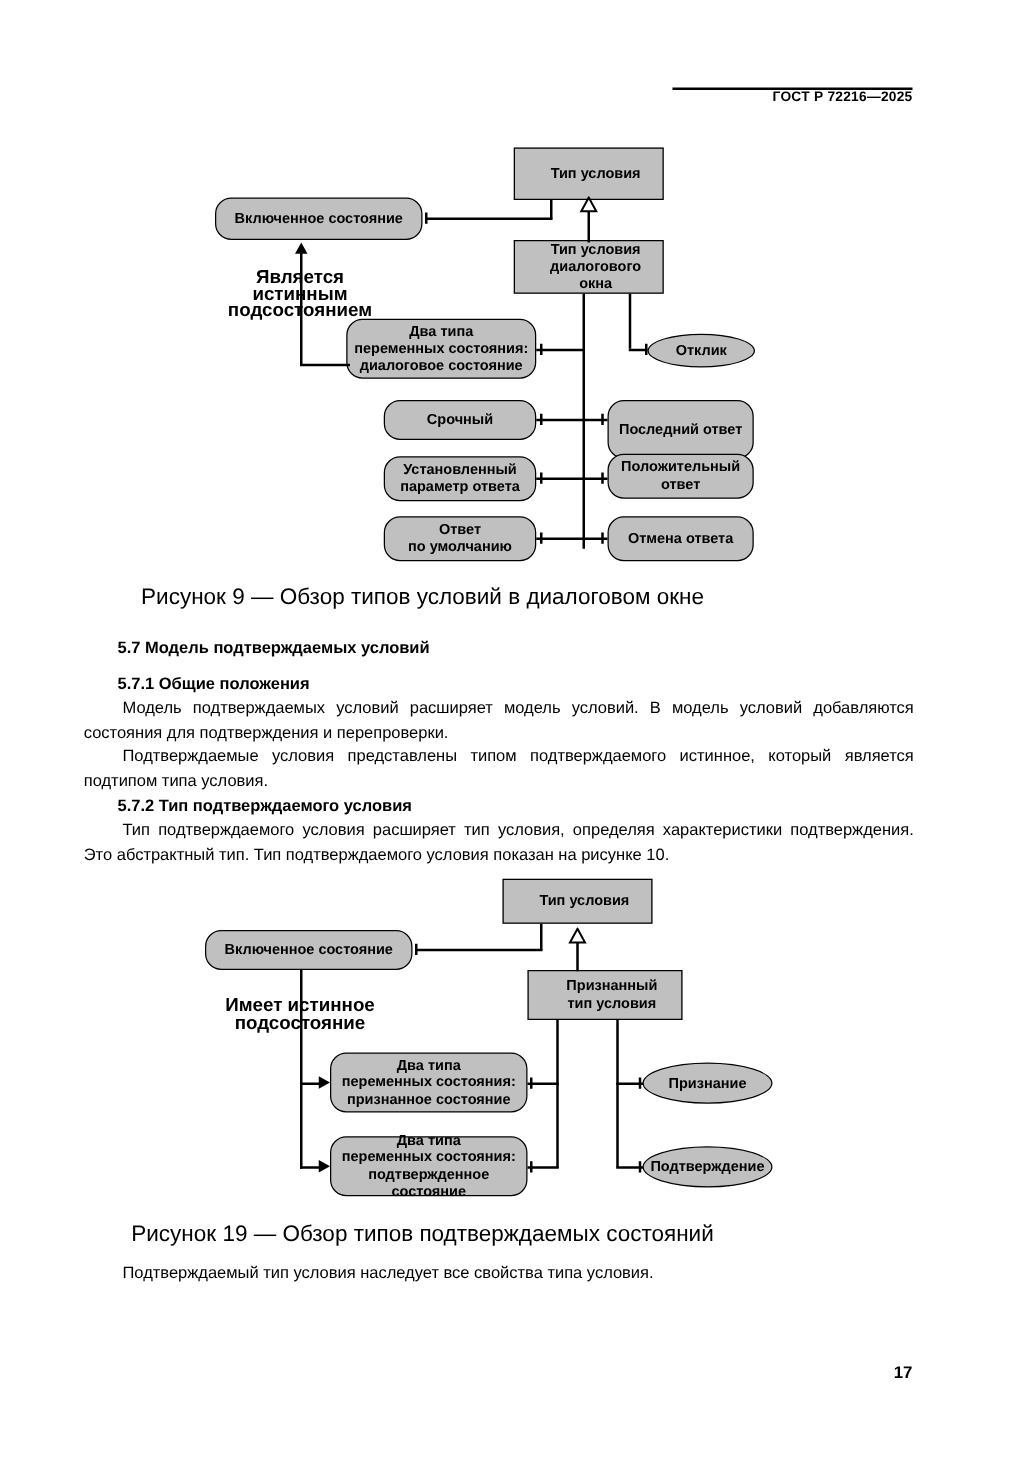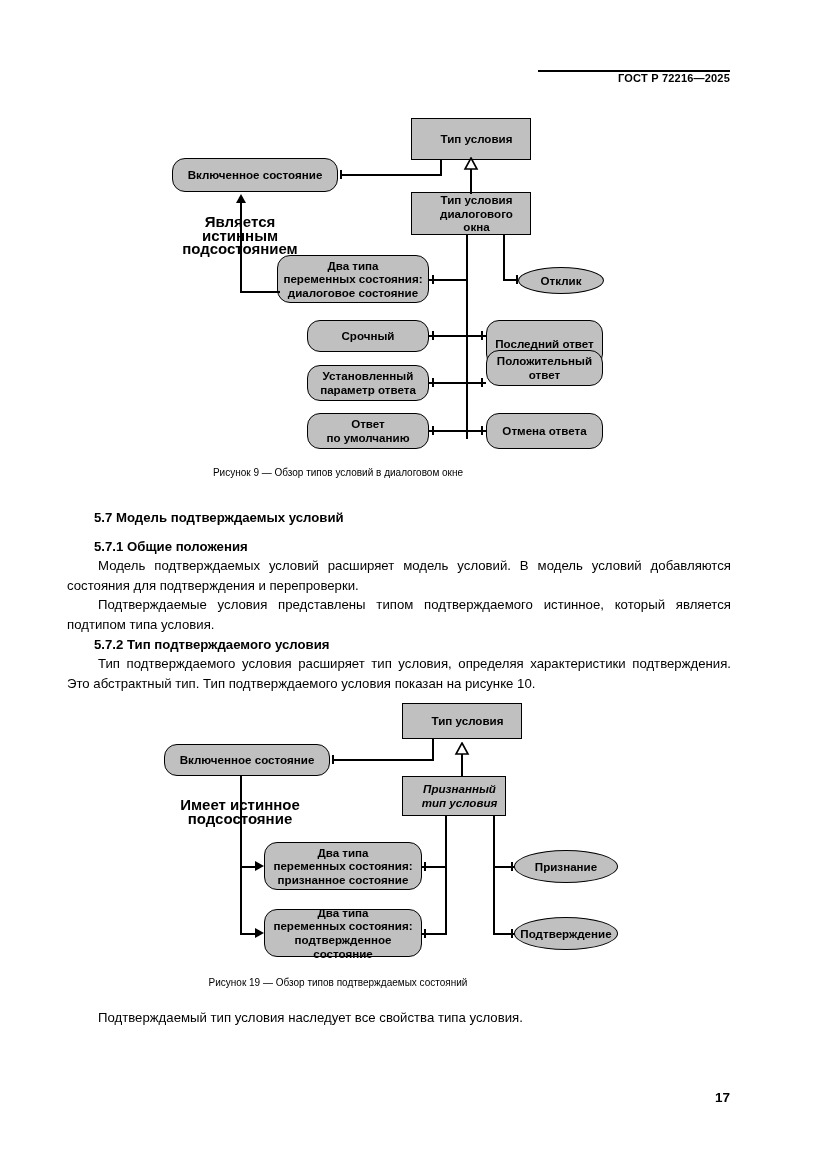--- a/index.html
+++ b/index.html
@@ -58,21 +58,21 @@
   }
   .para {
     text-indent: 31px;
   }
 
   .fig-caption {
     position: absolute;
     left: 0;
     width: 676px;
     text-align: center;
-    font-size: 10px;
+    font-size: 18px;
   }
 
   .page-number {
     position: absolute;
     right: 97px;
     bottom: 64px;
     font-size: 13.5px;
     font-weight: bold;
   }
 
@@ -192,21 +192,21 @@
     <div class="tick" style="left:432px;top:275px;"></div>
 
     <div class="node round" style="left:307px;top:320px;width:122px;height:32px;">Срочный</div>
     <div class="node round" style="left:486px;top:320px;width:117px;height:47px;">Последний ответ</div>
     <div class="line h" style="left:429px;top:335px;width:57px;"></div>
     <div class="tick" style="left:432px;top:331px;"></div>
     <div class="tick" style="left:481px;top:331px;"></div>
 
     <div class="node round" style="left:307px;top:365px;width:122px;height:36px;white-space:pre-line;">Установленный
 параметр ответа</div>
-    <div class="node round" style="left:486px;top:350px;width:117px;height:36px;white-space:pre-line;">Положительный
+    <div class="node round" style="left:486px;top:363px;width:117px;height:36px;white-space:pre-line;">Положительный
 ответ</div>
     <div class="line h" style="left:429px;top:382px;width:57px;"></div>
     <div class="tick" style="left:432px;top:378px;"></div>
     <div class="tick" style="left:481px;top:378px;"></div>
 
     <div class="node round" style="left:307px;top:413px;width:122px;height:36px;white-space:pre-line;">Ответ
 по умолчанию</div>
     <div class="node round" style="left:486px;top:413px;width:117px;height:36px;">Отмена ответа</div>
     <div class="line h" style="left:429px;top:430px;width:57px;"></div>
     <div class="tick" style="left:432px;top:426px;"></div>
@@ -224,21 +224,21 @@
     <div class="heading">5.7.2 Тип подтверждаемого условия</div>
     <div class="para">Тип подтверждаемого условия расширяет тип условия, определяя характеристики подтверждения. Это абстрактный тип. Тип подтверждаемого условия показан на рисунке 10.</div>
   </div>
 
   <div class="diagram" style="top:0;height:970px;">
 
     <div class="node rect" style="left:402px;top:703px;width:120px;height:36px;">Тип условия</div>
 
     <div class="node round" style="left:164px;top:744px;width:166px;height:32px;">Включенное состояние</div>
 
-    <div class="node rect" style="left:402px;top:776px;width:104px;height:40px;white-space:pre-line;font-style:italic;">Признанный
+    <div class="node rect" style="left:422px;top:776px;width:124px;height:40px;white-space:pre-line;">Признанный
 тип условия</div>
 
     <div class="line v" style="left:461px;top:753px;height:24px;"></div>
     <svg class="tri-outline" style="left:454px;top:742px;" width="16" height="14">
       <polygon points="8,1 14,12 2,12" fill="#ffffff" stroke="#000000" stroke-width="1.6"></polygon>
     </svg>
 
     <div class="line v" style="left:432px;top:739px;height:21px;"></div>
     <div class="line h" style="left:332px;top:759px;width:102px;"></div>
     <div class="tick" style="left:332px;top:755px;"></div>

